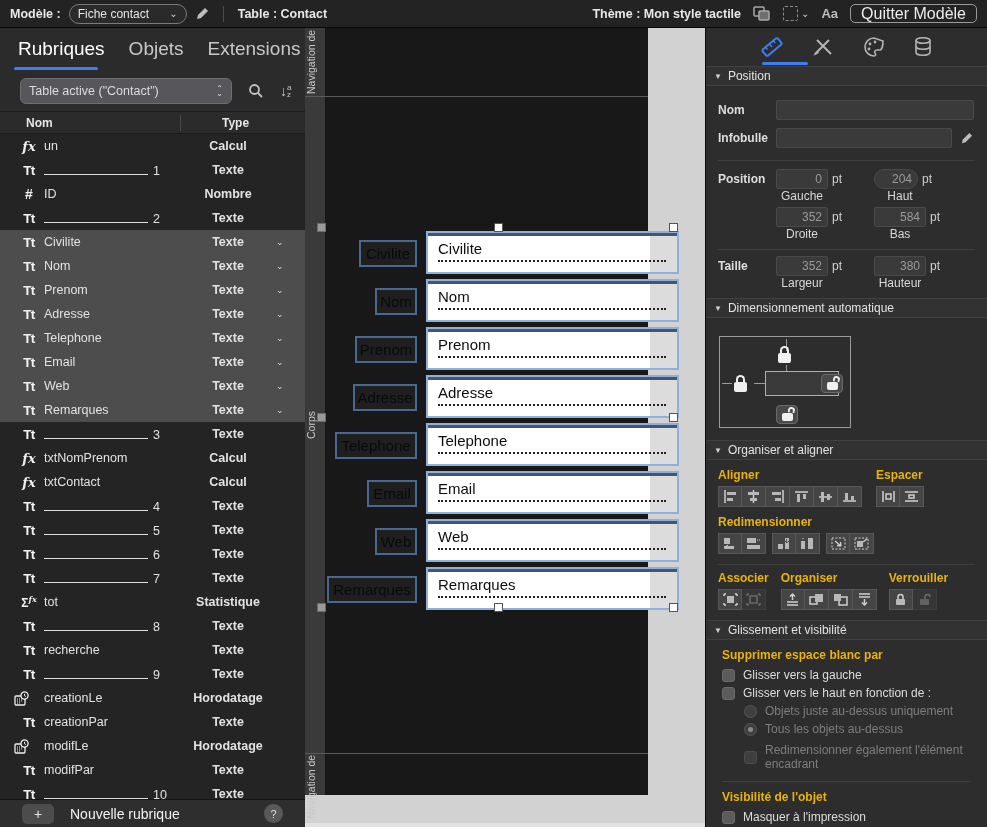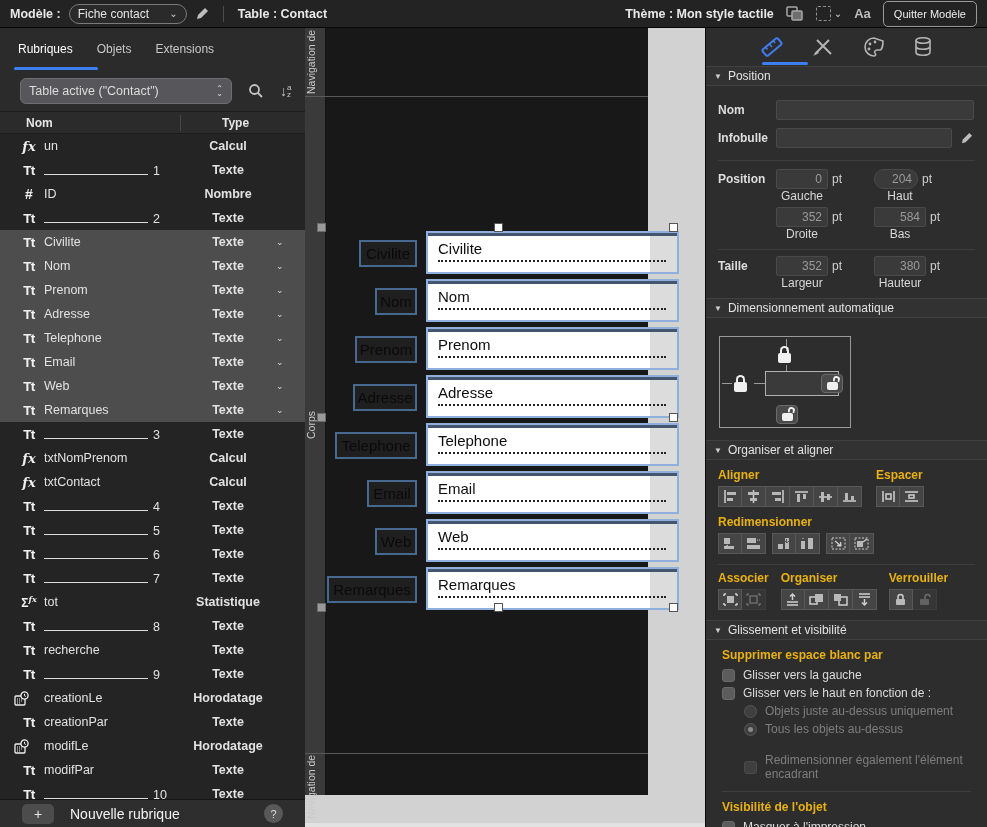--- a/index.html
+++ b/index.html
@@ -10,29 +10,29 @@
   #topbar { position:absolute; left:0; top:0; width:987px; height:28px; background:#232323;
     border-bottom:1px solid #060606; display:flex; align-items:center; padding:0 10px; gap:8px; }
   .tb-label { font-weight:bold; color:#e8e8e8; font-size:12.5px; }
   .tb-plain { color:#e8e8e8; font-size:12.5px; font-weight:bold; }
   #layout-picker { height:20px; min-width:118px; border:1px solid #7a7a7a; border-radius:10px;
     background:#2a2a2a; color:#e4e4e4; display:flex; align-items:center; justify-content:space-between;
     padding:0 8px; font-size:12px; }
   .chev { font-size:10px; color:#cfcfcf; }
   .tb-sep { width:1px; height:16px; background:#4c4c4c; margin:0 6px; }
   .tb-right { margin-left:auto; display:flex; align-items:center; gap:12px; }
-  #quit-btn { height:26px; border:1px solid #9a9a9a; border-radius:5px; background:transparent;
-    color:#ececec; font-size:11px; padding:0 10px; font-family:inherit; }
+  #quit-btn { height:19px; border:1px solid #9a9a9a; border-radius:5px; background:transparent;
+    color:#ececec; font-size:16px; padding:0 10px; font-family:inherit; }
   .dashed-box { width:15px; height:15px; border:1px dashed #8f8f8f; border-radius:2px; display:inline-block; }
   .aa { color:#bdbdbd; font-size:13px; font-weight:bold; }
 
   
   #left { position:absolute; left:0; top:28px; width:305px; height:799px; background:#2b2b2b; }
   #tabs { height:42px; display:flex; align-items:center; gap:24px; padding:0 18px; position:relative; }
-  .ltab { color:#c8c8c8; font-size:12px; }
+  .ltab { color:#c8c8c8; font-size:19px; }
   .ltab.active { color:#fff; }
   #tab-underline { position:absolute; left:14px; top:39px; width:84px; height:3px; background:#3f7ef0; border-radius:2px; }
   #filter-row { height:42px; display:flex; align-items:center; padding:0 14px 0 20px; gap:16px;
     border-bottom:1px solid #1c1c1c; }
   #table-select { flex:0 0 212px; height:26px; background:#57575b; border:1px solid #6e6e72; border-radius:6px;
     color:#dcdcdc; display:flex; align-items:center; justify-content:space-between; padding:0 8px; font-size:12.5px; }
   .updown { display:flex; flex-direction:column; line-height:5px; font-size:8px; color:#e0e0e0; }
   #col-head { height:22px; display:flex; align-items:center; background:#2b2b2b; border-bottom:1px solid #1c1c1c;
     font-weight:bold; color:#e6e6e6; }
   #col-head .nomh { padding-left:26px; width:180px; }
@@ -799,21 +799,21 @@
         <span>Glisser vers le haut en fonction de :</span>
       </div>
     <div class="chk-row dim" style="padding-left:22px;">
         <span class="radio"></span>
         <span>Objets juste au-dessus uniquement</span>
       </div>
     <div class="chk-row dim" style="padding-left:22px;">
         <span class="radio on"></span>
         <span>Tous les objets au-dessus</span>
       </div>
-    <div class="chk-row dim" style="padding-left:22px;margin-top:13px;">
+    <div class="chk-row dim" style="padding-left:22px;margin-top:3px;">
         <span class="chk dim"></span>
         <span>Redimensionner également l'élément encadrant</span>
       </div>
     <div style="border-top:1px solid #3e3e3e; margin-top:8px;"></div>
     <div class="group-label" style="margin-top:8px;">Visibilité de l'objet</div>
     <div class="chk-row">
         <span class="chk"></span>
         <span>Masquer à l'impression</span>
       </div>
   </div>

